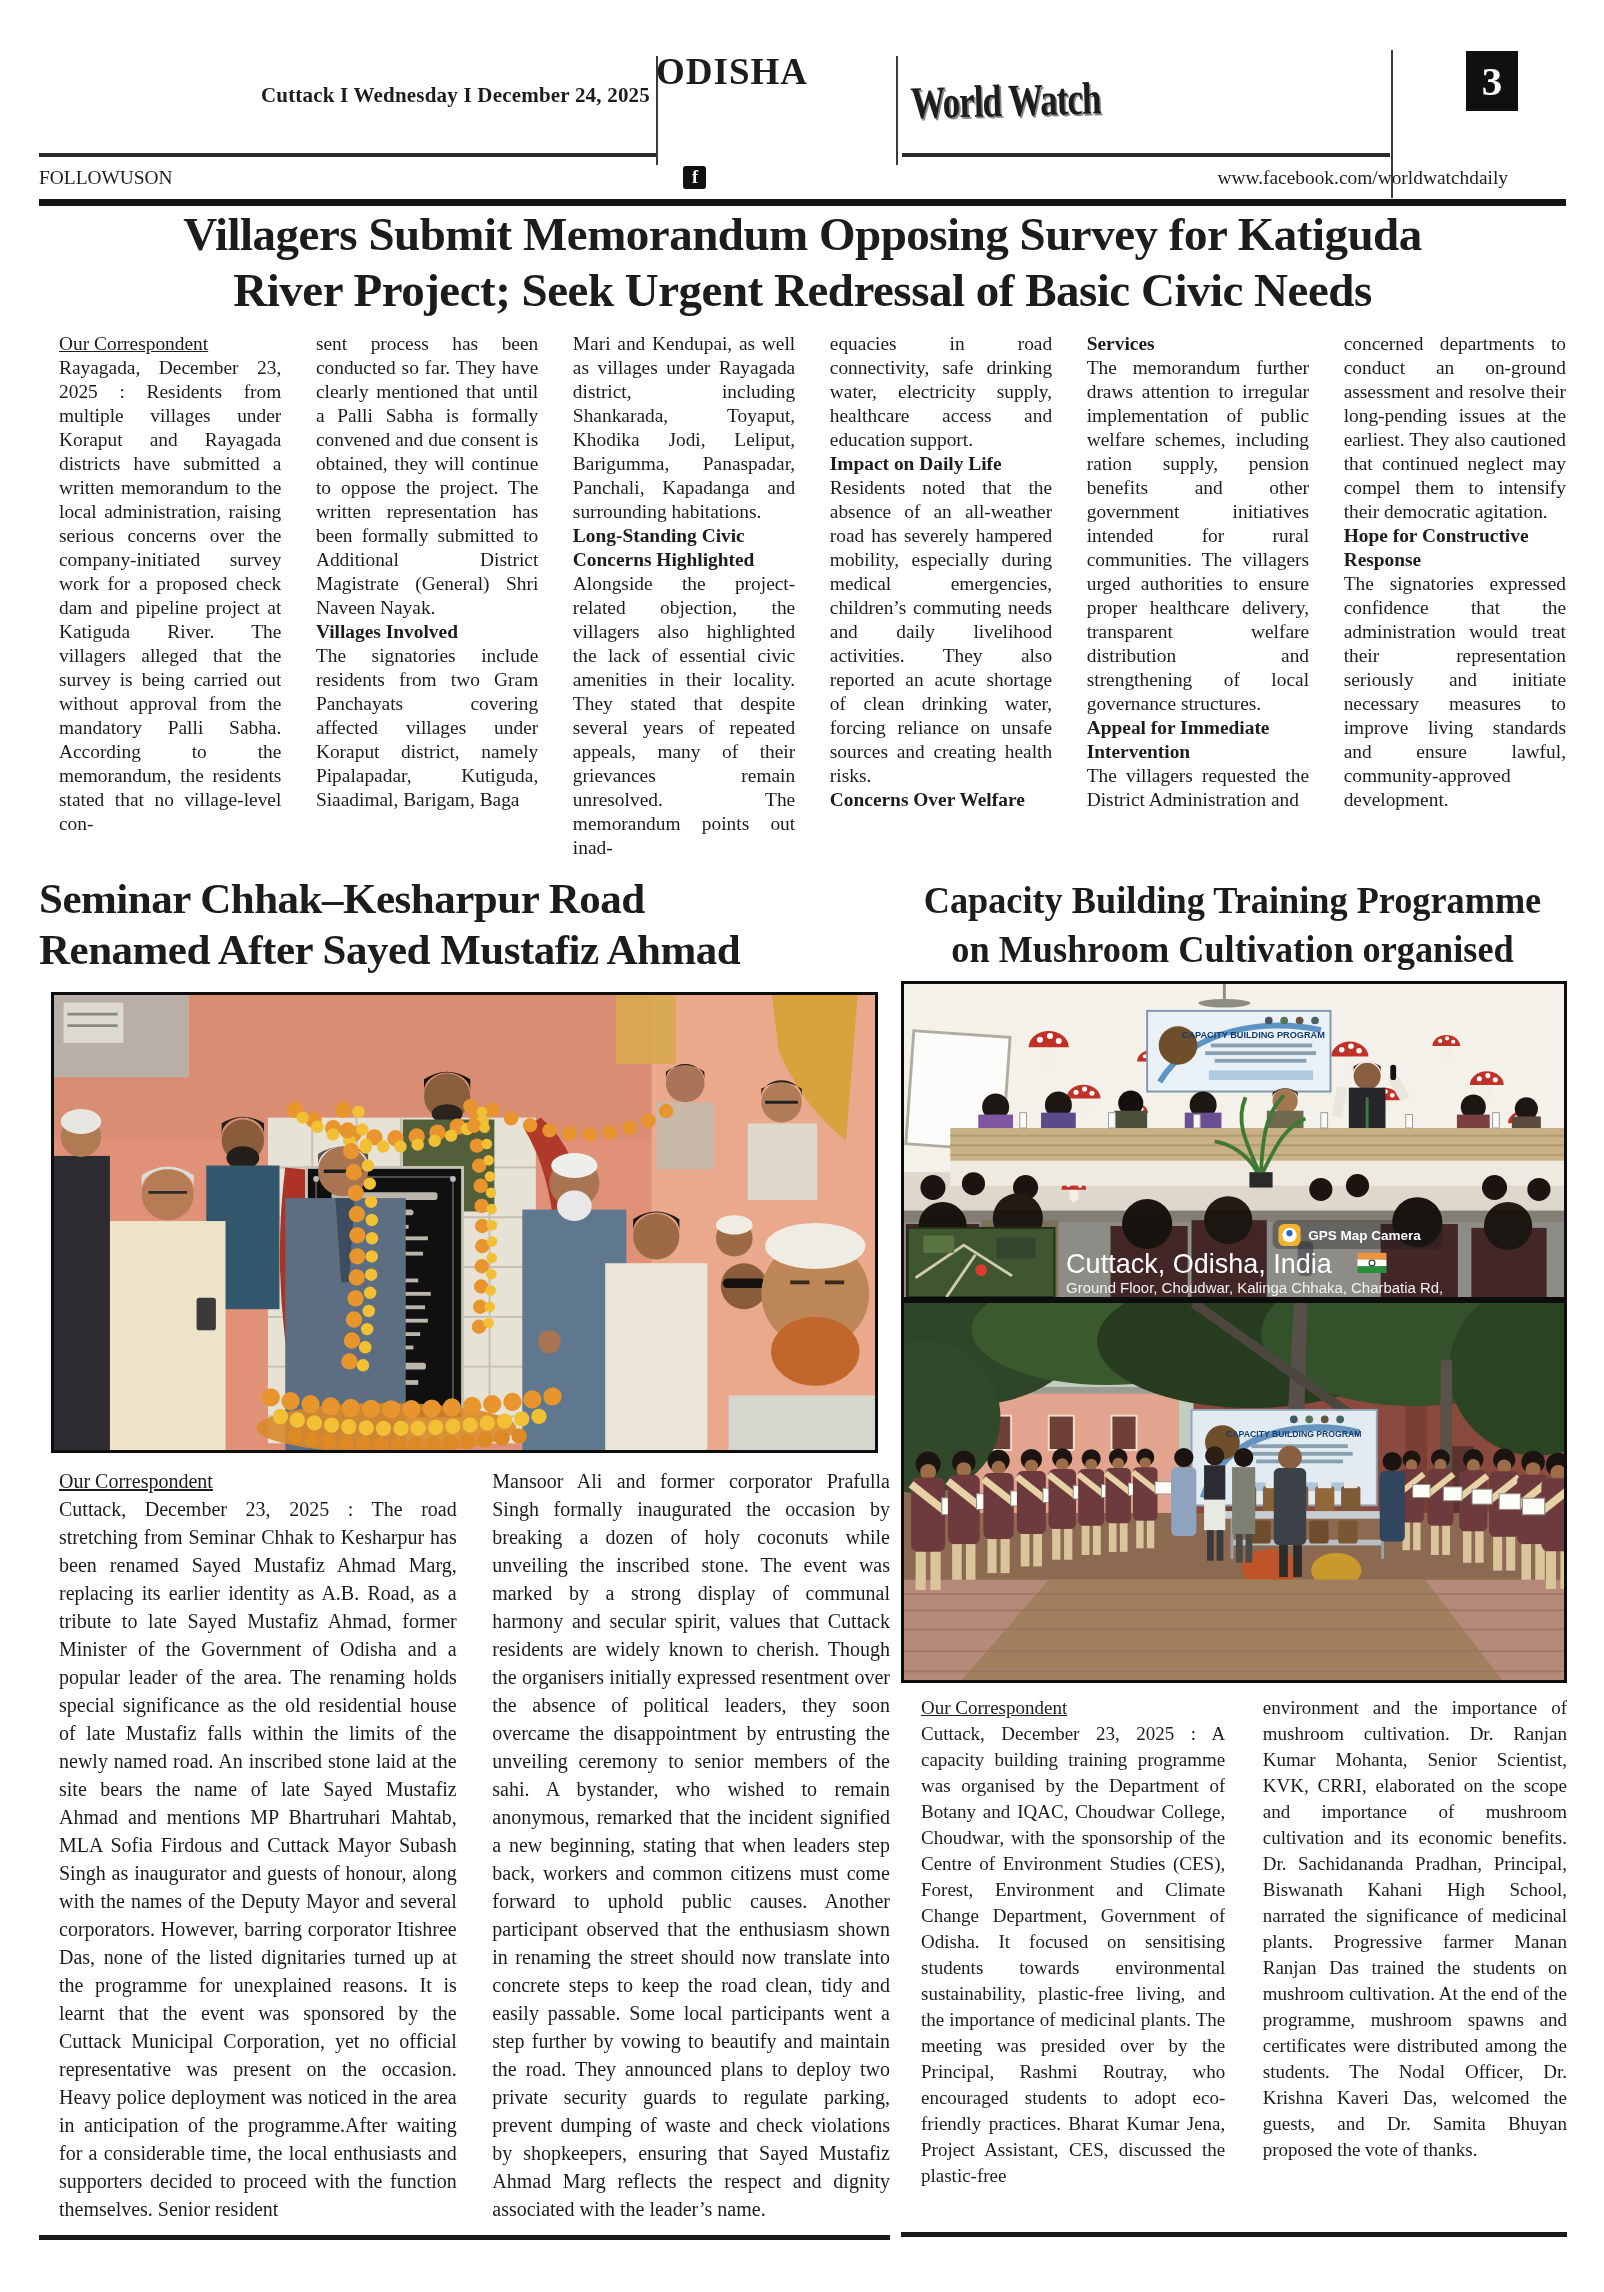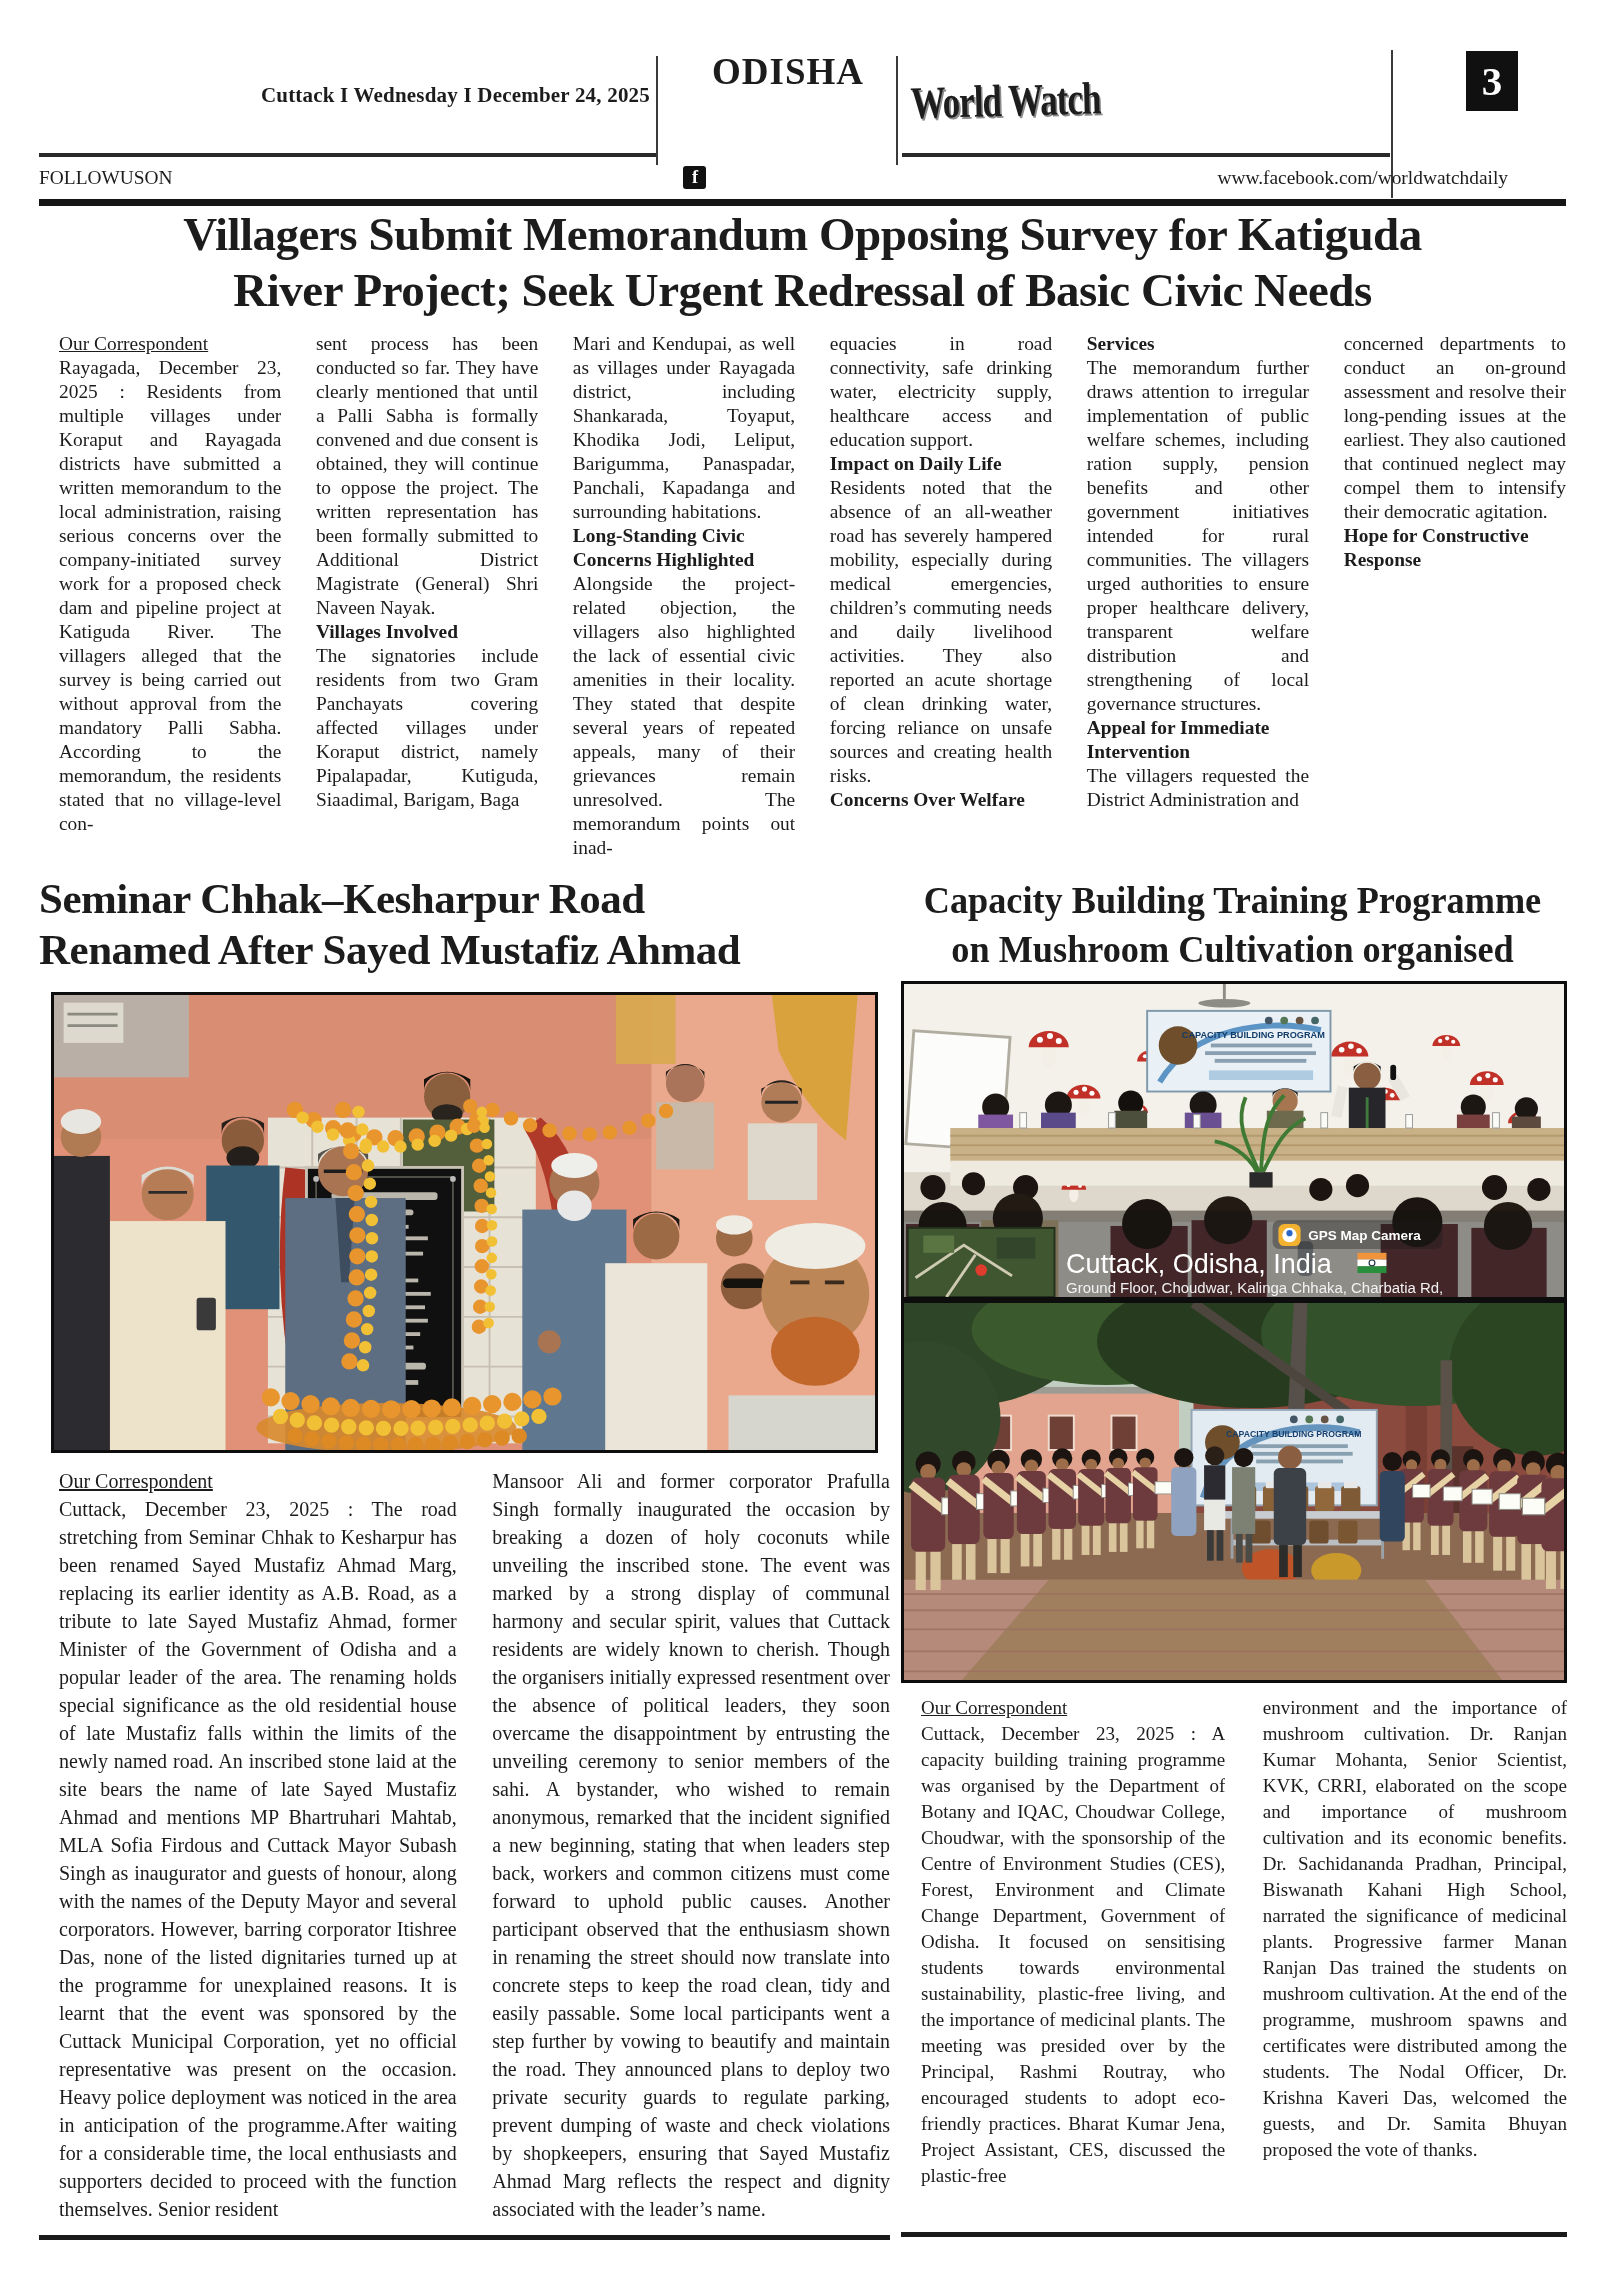--- a/index.html
+++ b/index.html
@@ -5,22 +5,22 @@
   html,body{margin:0;padding:0;background:#fff;}
   .page{position:relative;width:1605px;height:2293px;background:#fff;overflow:hidden;
         font-family:"Liberation Serif","DejaVu Serif",serif;color:#1c1c1c;}
   
   .dateline{position:absolute;top:83px;left:39px;width:611px;text-align:right;
             font-weight:bold;font-size:21px;letter-spacing:0.2px;}
   .vrule{position:absolute;width:1.9px;background:#3a3a3a;}
   .v1{left:656px;top:56px;height:109px;}
   .v2{left:896px;top:56px;height:109px;}
   .v3{left:1391px;top:50px;height:148px;}
-  .section-title{position:absolute;top:50px;left:656px;width:240px;text-align:center;
-                 font-size:37px;font-weight:bold;letter-spacing:1px;padding-left:12px;}
+  .section-title{position:absolute;top:50px;left:656px;width:240px;text-align:left;
+                 font-size:37px;font-weight:bold;letter-spacing:1px;}
   .brand{position:absolute;top:78px;left:910px;width:213px;font-size:35px;font-weight:bold;
          letter-spacing:-1px;color:#1d1d1d;transform:rotate(-1.5deg) scaleY(1.3);
          transform-origin:left top;text-shadow:1.5px 1.5px 0 #8a8a8a;}
   .page-num{position:absolute;top:51px;left:1466px;width:52px;height:60px;background:#101010;
             color:#fff;font-size:41px;font-weight:bold;display:flex;align-items:center;justify-content:center;}
   .hrule-a{position:absolute;top:153px;height:3.9px;background:#2a2a2a;}
   .ha1{left:39px;width:617px;}
   .ha2{left:902px;width:488px;}
   .follow-line{position:absolute;top:166px;left:39px;width:1469px;display:flex;
                justify-content:space-between;align-items:center;gap:15px;font-size:19.4px;}
@@ -106,20 +106,21 @@
       </div>
       <div class="col">
         <div class="b-head">Services</div>
         <div class="b-body">The memorandum further draws attention to irregular implementation of public welfare schemes, including ration supply, pension benefits and other government initiatives intended for rural communities. The villagers urged authorities to ensure proper healthcare delivery, transparent welfare distribution and strengthening of local governance structures.</div>
         <div class="b-head">Appeal for Immediate Intervention</div>
         <div class="b-body">The villagers requested the District Administration and</div>
       </div>
       <div class="col">
         <div class="b-body">concerned departments to conduct an on-ground assessment and resolve their long-pending issues at the earliest. They also cautioned that continued neglect may compel them to intensify their democratic agitation.</div>
         <div class="b-head">Hope for Constructive Response</div>
+        <div class="b-body">The signatories expressed confidence that the administration would treat their representation seriously and initiate necessary measures to improve living standards and ensure lawful, community-approved development.</div>
       </div>
     </div>
 
   <div class="road-headline">
     <div>Seminar Chhak–Kesharpur Road</div>
     <div>Renamed After Sayed Mustafiz Ahmad</div>
   </div>
   <div class="mush-headline">
     <div>Capacity Building Training Programme</div>
     <div>on Mushroom Cultivation organised</div>

